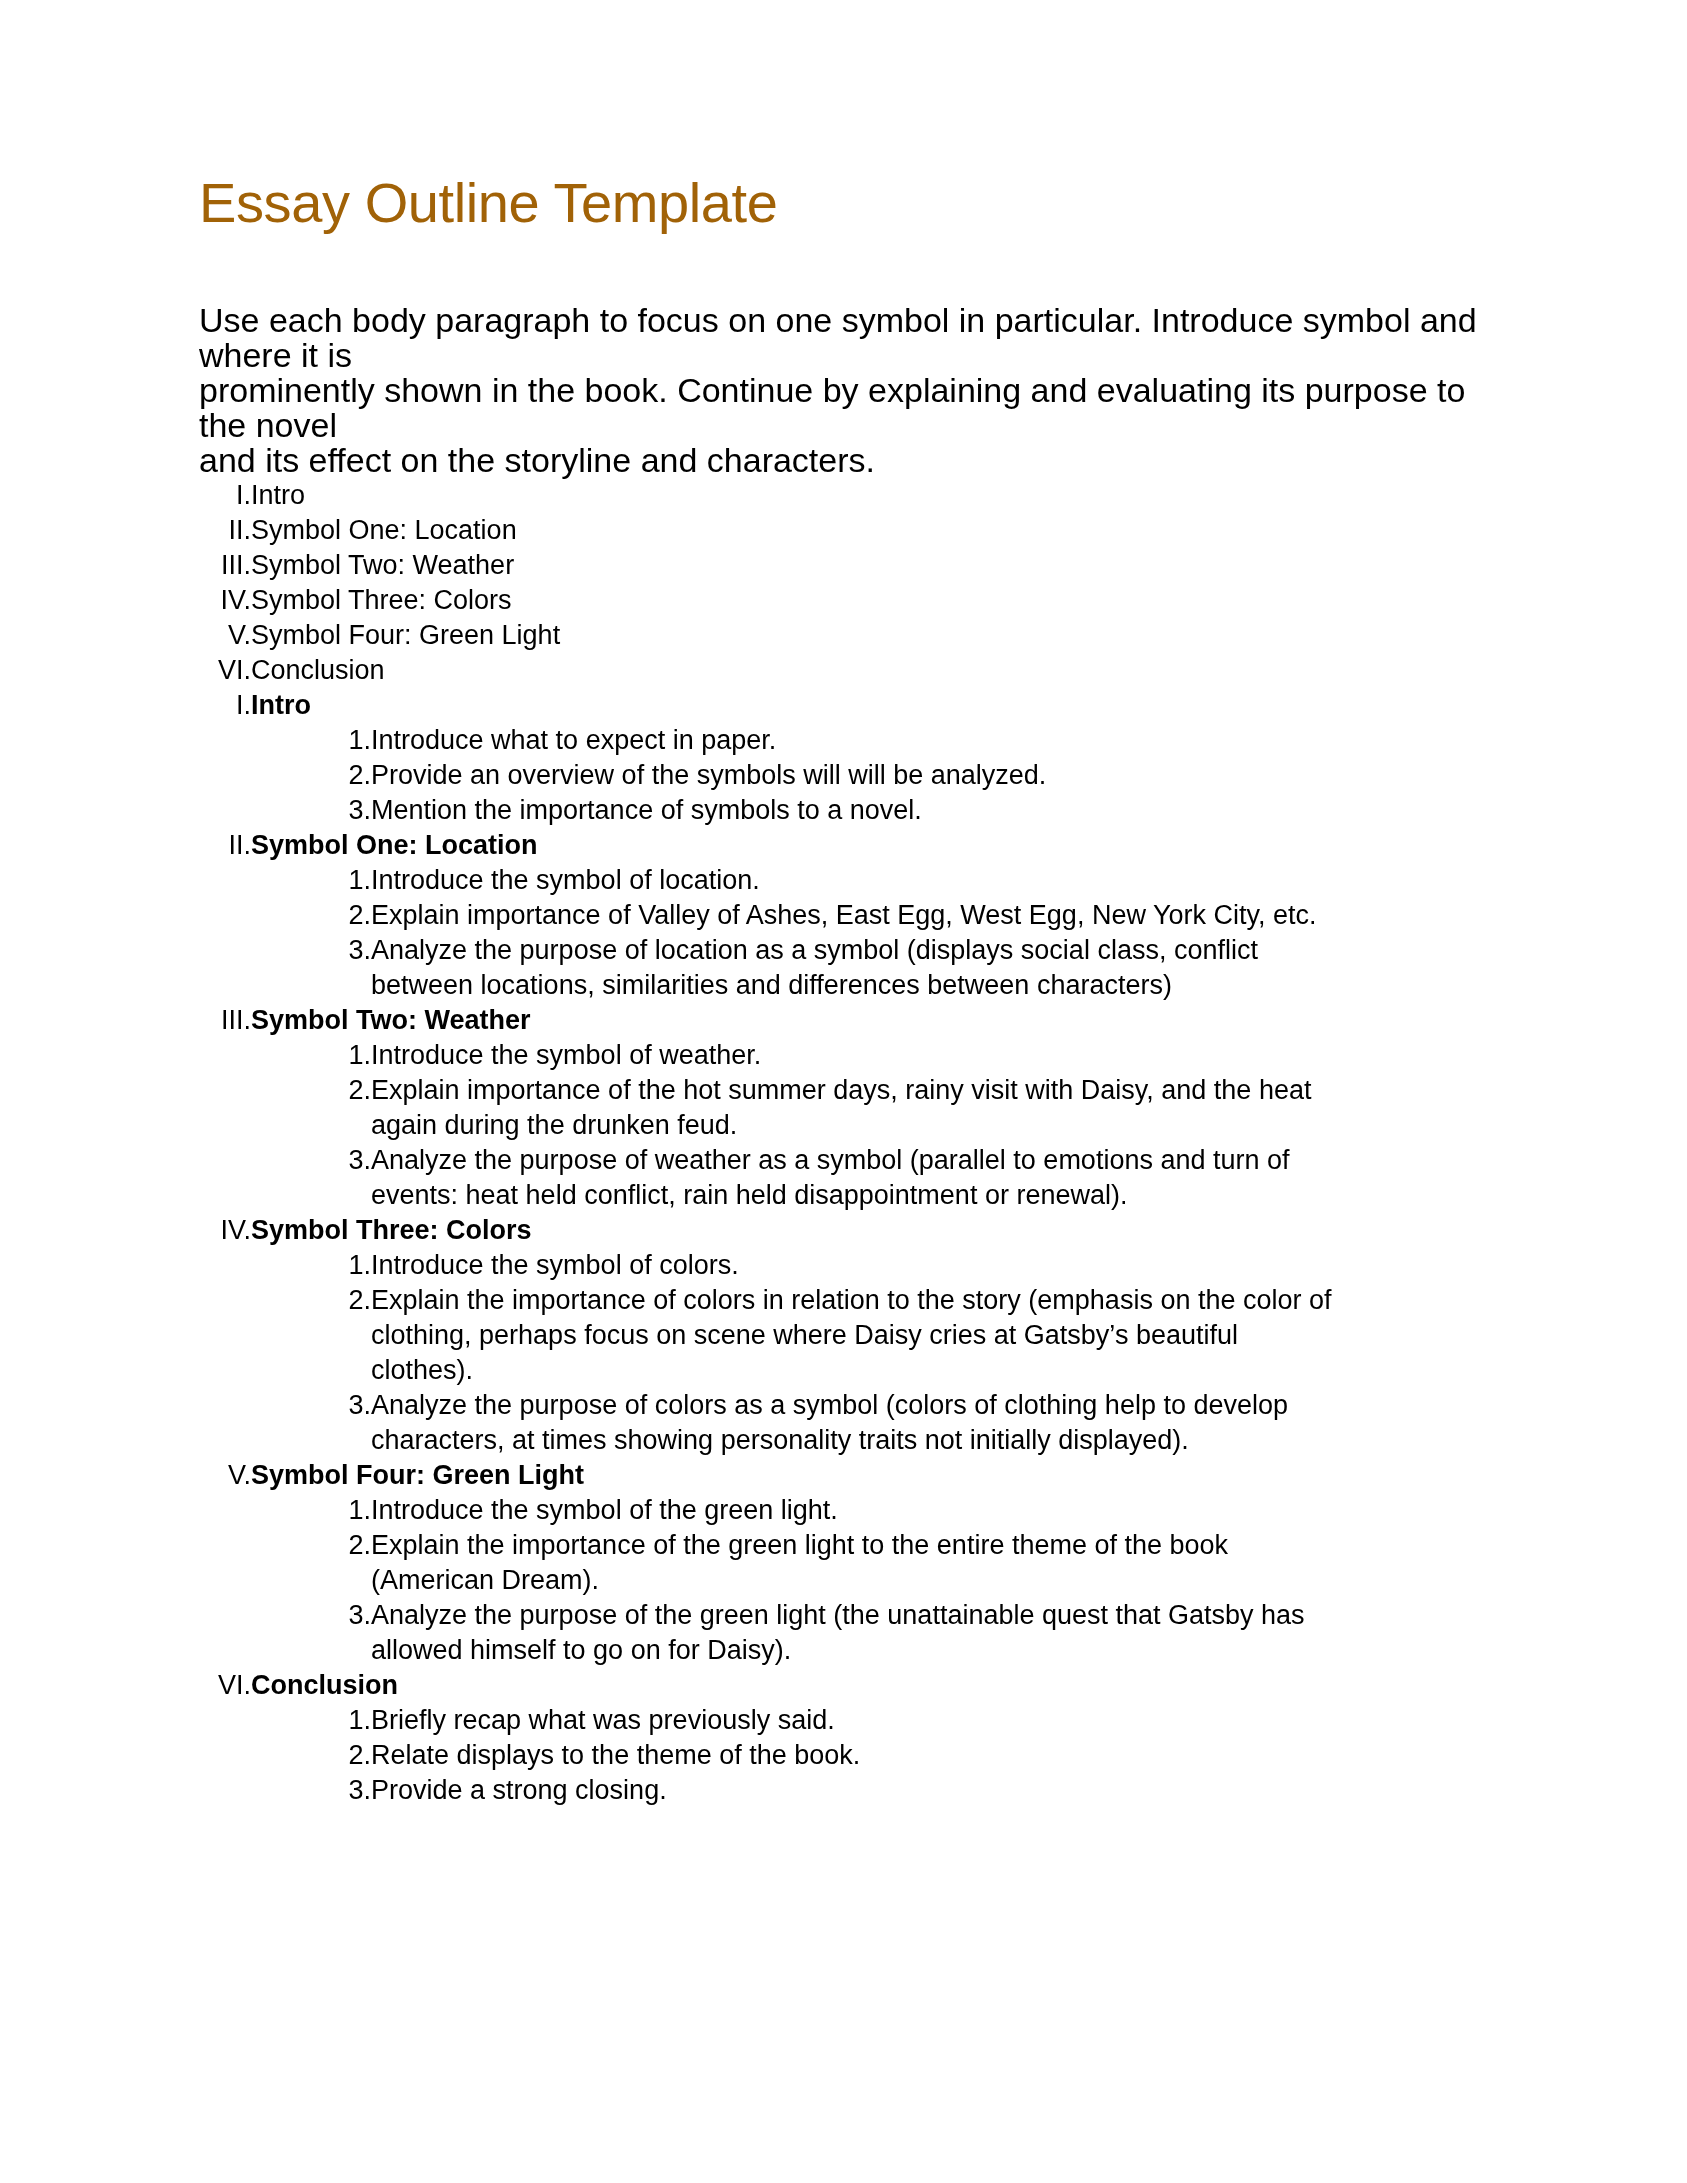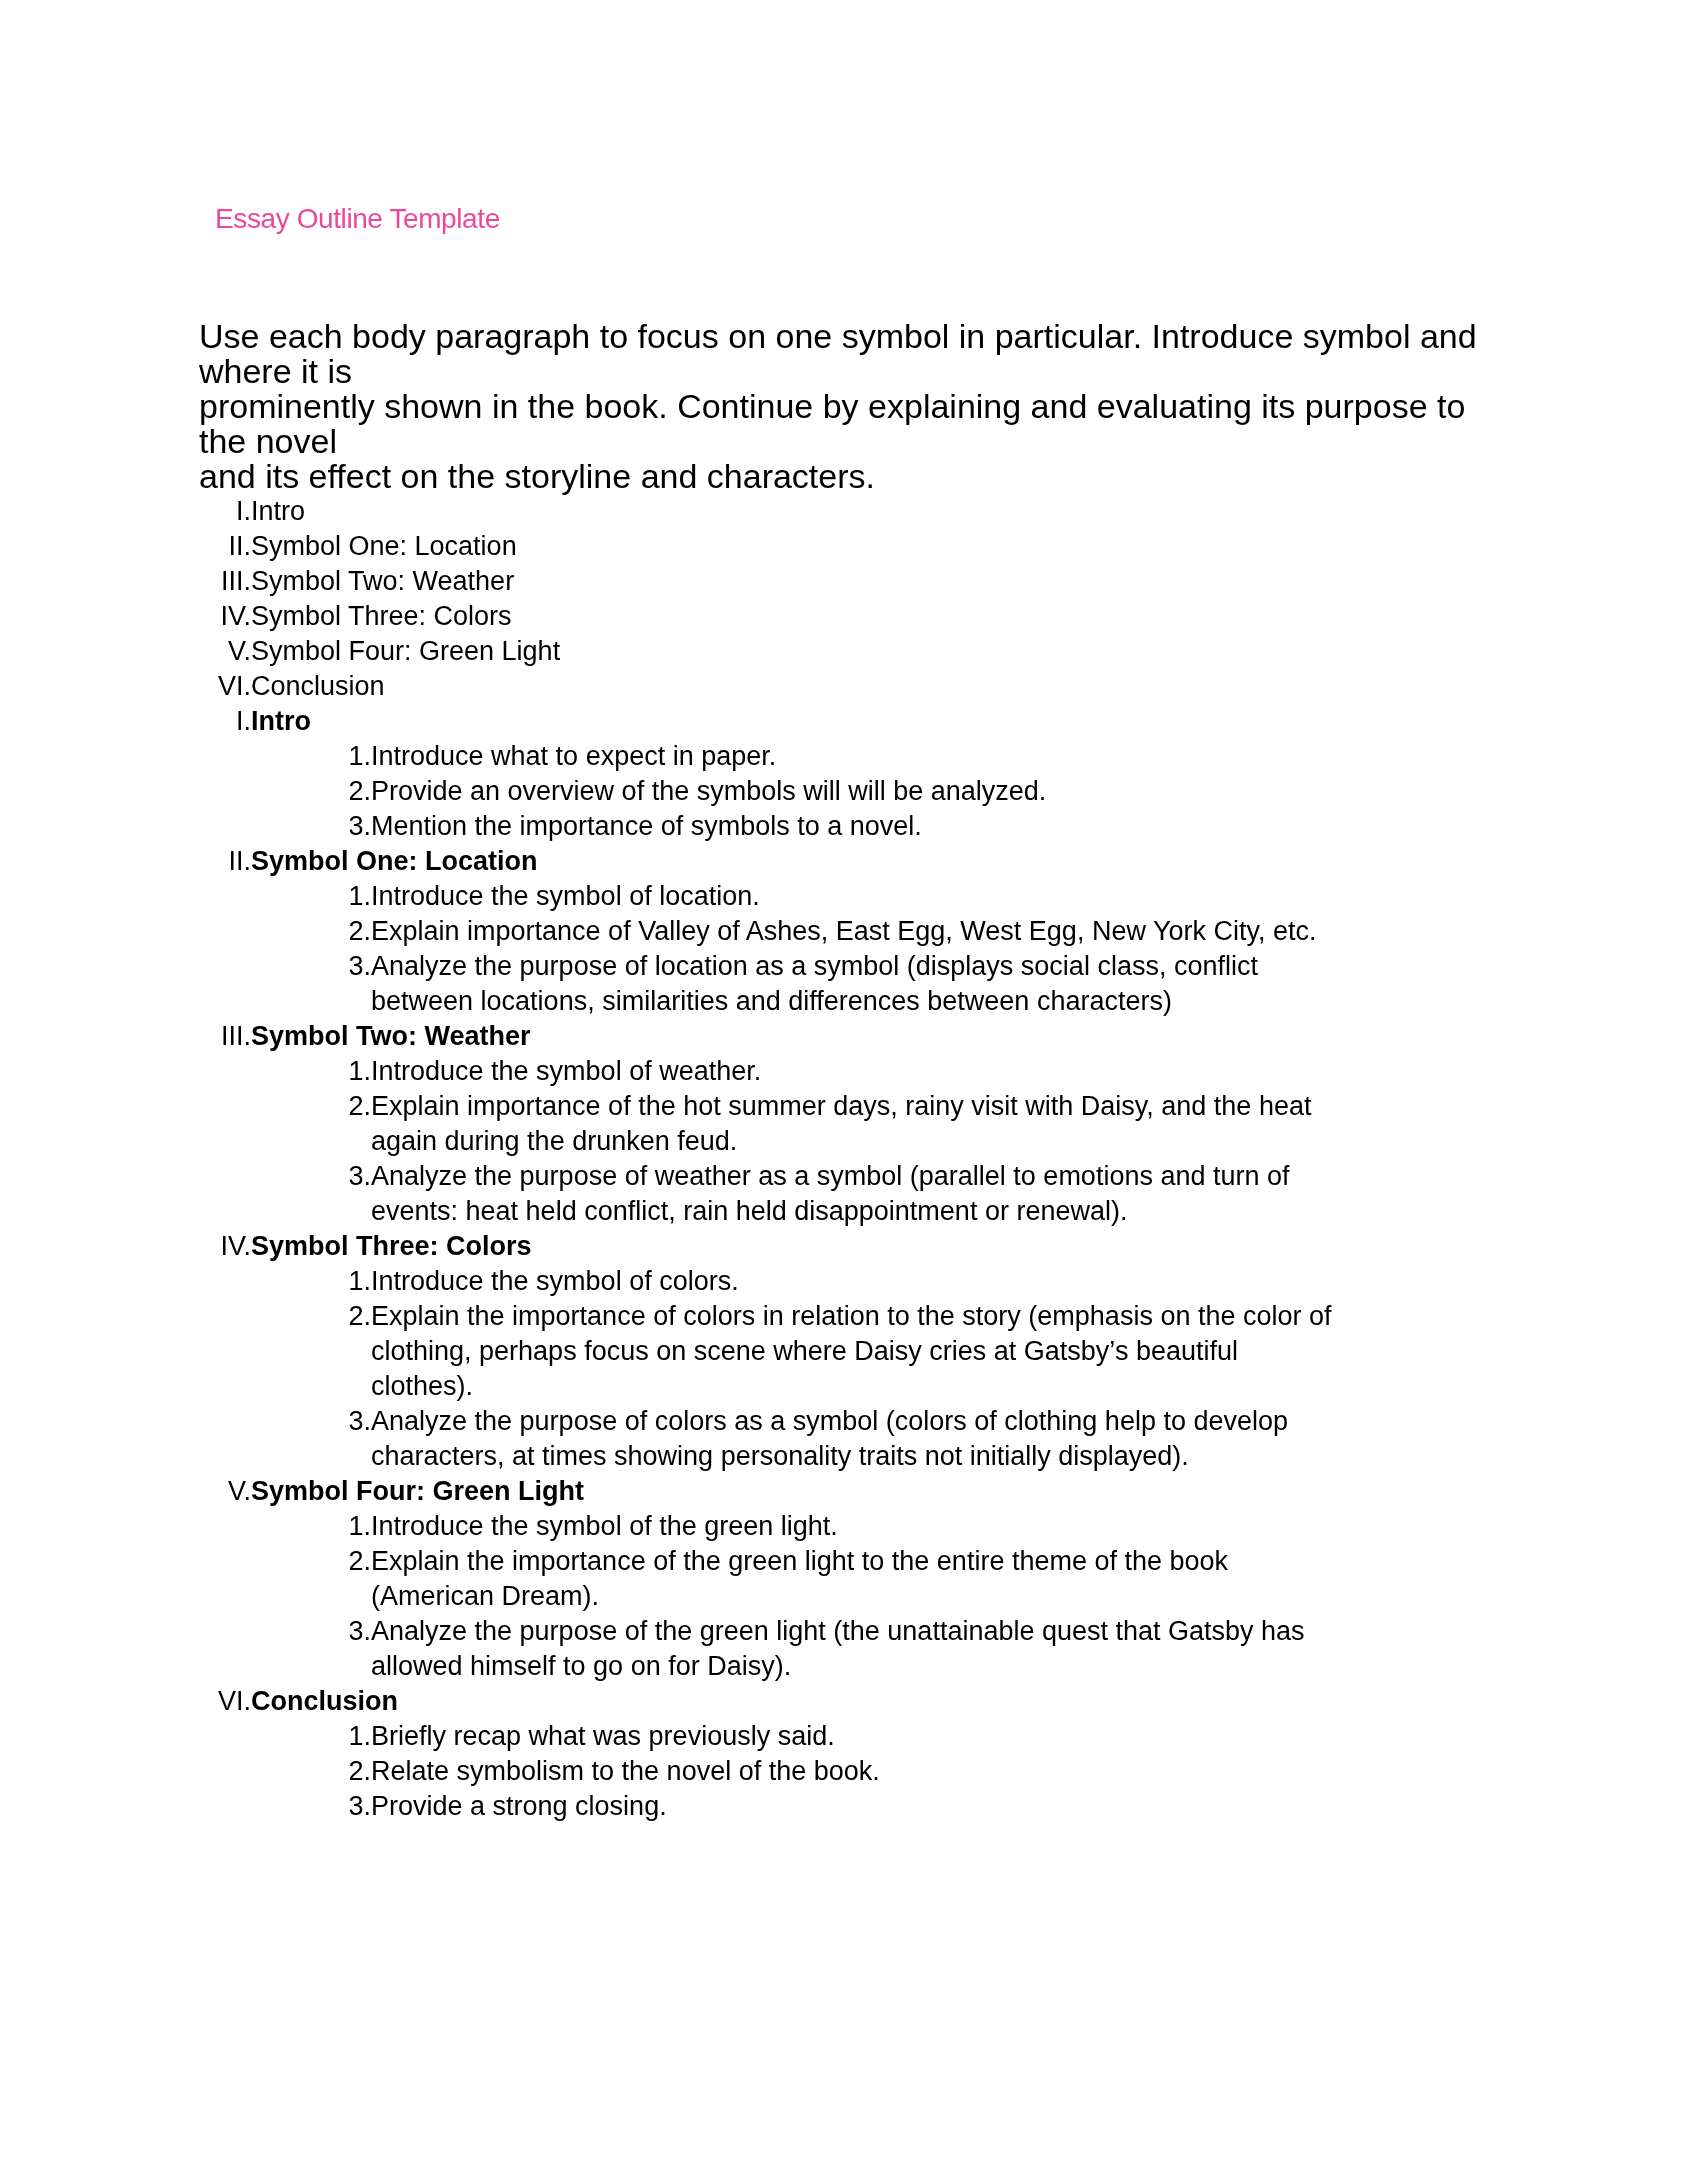--- a/index.html
+++ b/index.html
@@ -12,27 +12,27 @@
     color:#000000;
     overflow:hidden;
   }
   .content {
     position:absolute;
     left:199px;
     top:0;
     width:1293px;
   }
   .doc-title {
-    margin:16px;
+    margin:0;
     padding-top:176px;
-    font-size:28px;
+    font-size:56px;
     line-height:54px;
     font-weight:400;
     letter-spacing:-0.4px;
-    color:#ec4899;
+    color:#a16207;
   }
   .para {
     margin:73px 0 0 0;
     font-size:34px;
     line-height:35px;
     white-space:pre-wrap;
   }
   .list { margin:0; }
   .row {
     display:flex;
@@ -192,21 +192,21 @@
       <div class="row heading">
         <span class="marker-roman">VI.</span>
         <span class="text-roman">Conclusion</span>
       </div>
       <div class="row">
         <span class="marker-num">1.</span>
         <span class="text-num">Briefly recap what was previously said.</span>
       </div>
       <div class="row">
         <span class="marker-num">2.</span>
-        <span class="text-num">Relate symbolism to the novel of the book.</span>
+        <span class="text-num">Relate displays to the theme of the book.</span>
       </div>
       <div class="row">
         <span class="marker-num">3.</span>
         <span class="text-num">Provide a strong closing.</span>
       </div>
 
     </div>
   </div>
 </div>
 

